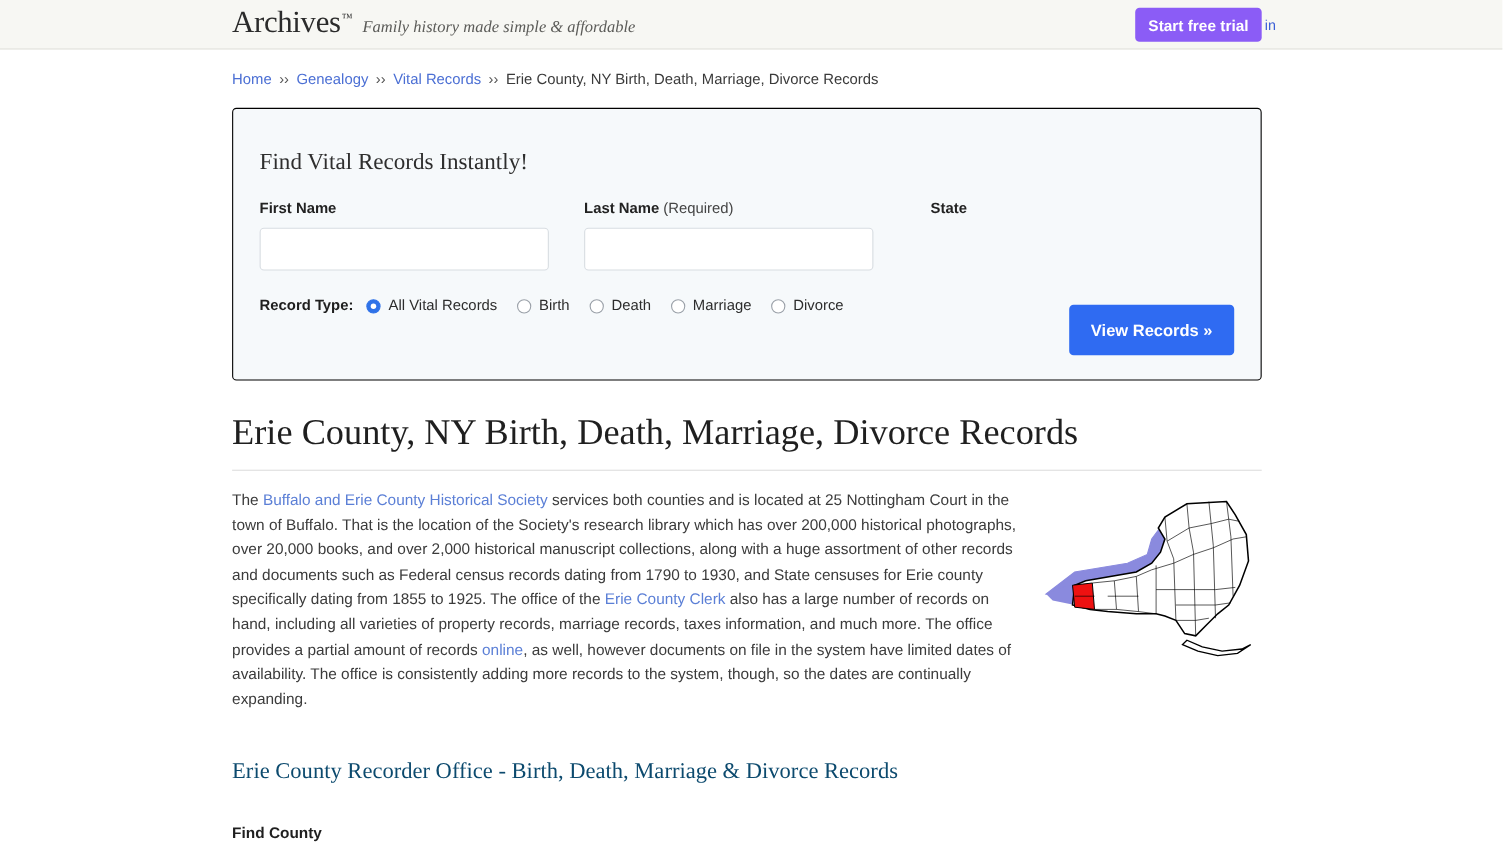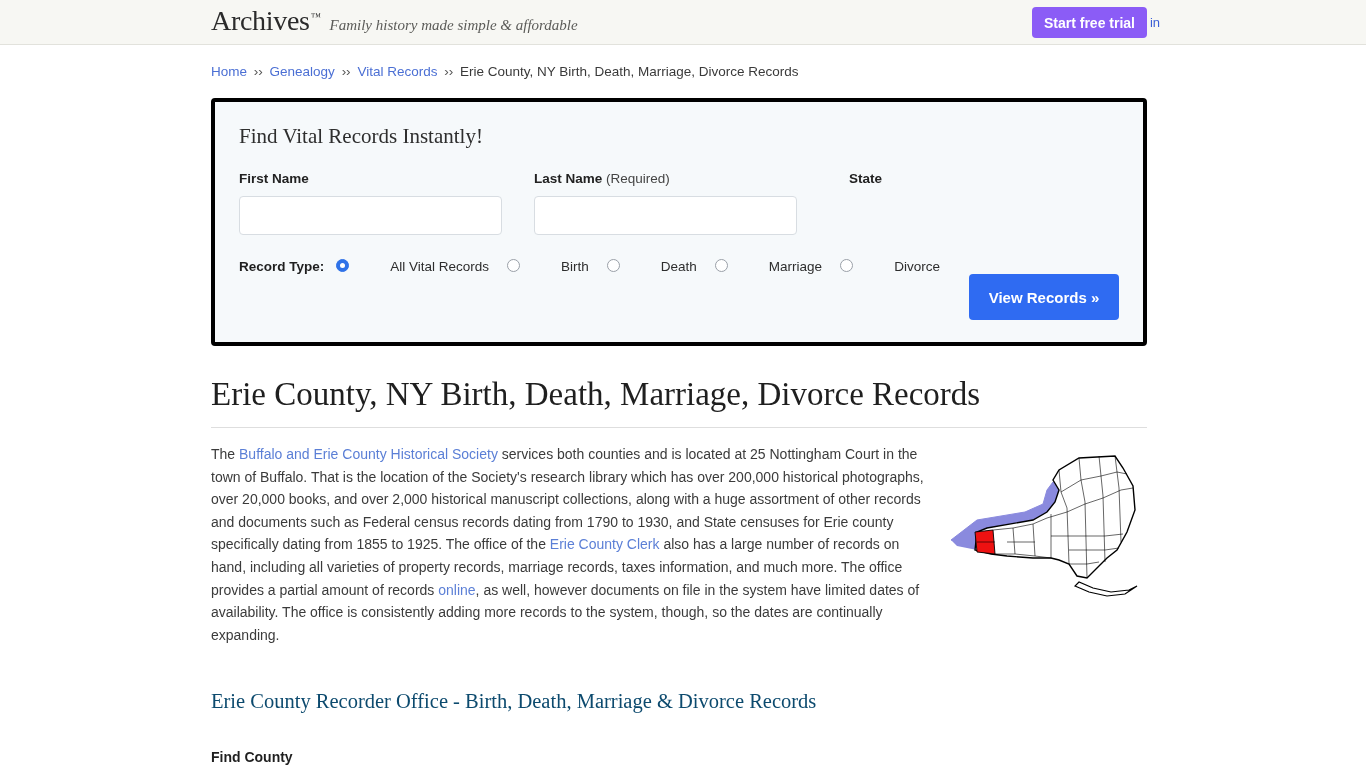--- a/index.html
+++ b/index.html
@@ -106,23 +106,23 @@
     text-decoration: none;
     cursor: pointer;
   }
   .breadcrumb .sep { color: #555; margin: 0 3px; }
   .breadcrumb .current { color: #3a3a3a; }
 
   
   .search-panel {
     margin-top: 17px;
     background: #f6f9fb;
-    border: 4px solid #000000;
+    border: 1px solid #000000;
     border-radius: 4px;
-    padding: 22px 24px 24px 24px;
+    padding: 36px 24px 24px 24px;
     position: relative;
     height: 248px;
   }
   .panel-title {
     font-family: "Liberation Serif", serif;
     font-size: 21px;
     color: #2e2e2e;
     margin: 0 0 22px 0;
     font-weight: normal;
   }
@@ -176,21 +176,21 @@
   }
 
   .record-row {
     display: flex;
     align-items: center;
     margin-top: 24px;
     font-size: 13.5px;
     color: #2d2d2d;
   }
   .record-label { font-weight: bold; color: #1f1f1f; margin-right: 12px; }
-  .radio-item { display: flex; align-items: flex-start; margin-right: 18px; cursor: pointer; gap: 34px; }
+  .radio-item { display: flex; align-items: flex-end; margin-right: 18px; cursor: pointer; }
   .radio {
     width: 13px; height: 13px;
     border-radius: 50%;
     border: 1px solid #9aa0a8;
     background: #ffffff;
     margin-right: 7px;
     position: relative;
     flex: none;
   }
   .radio.checked {

